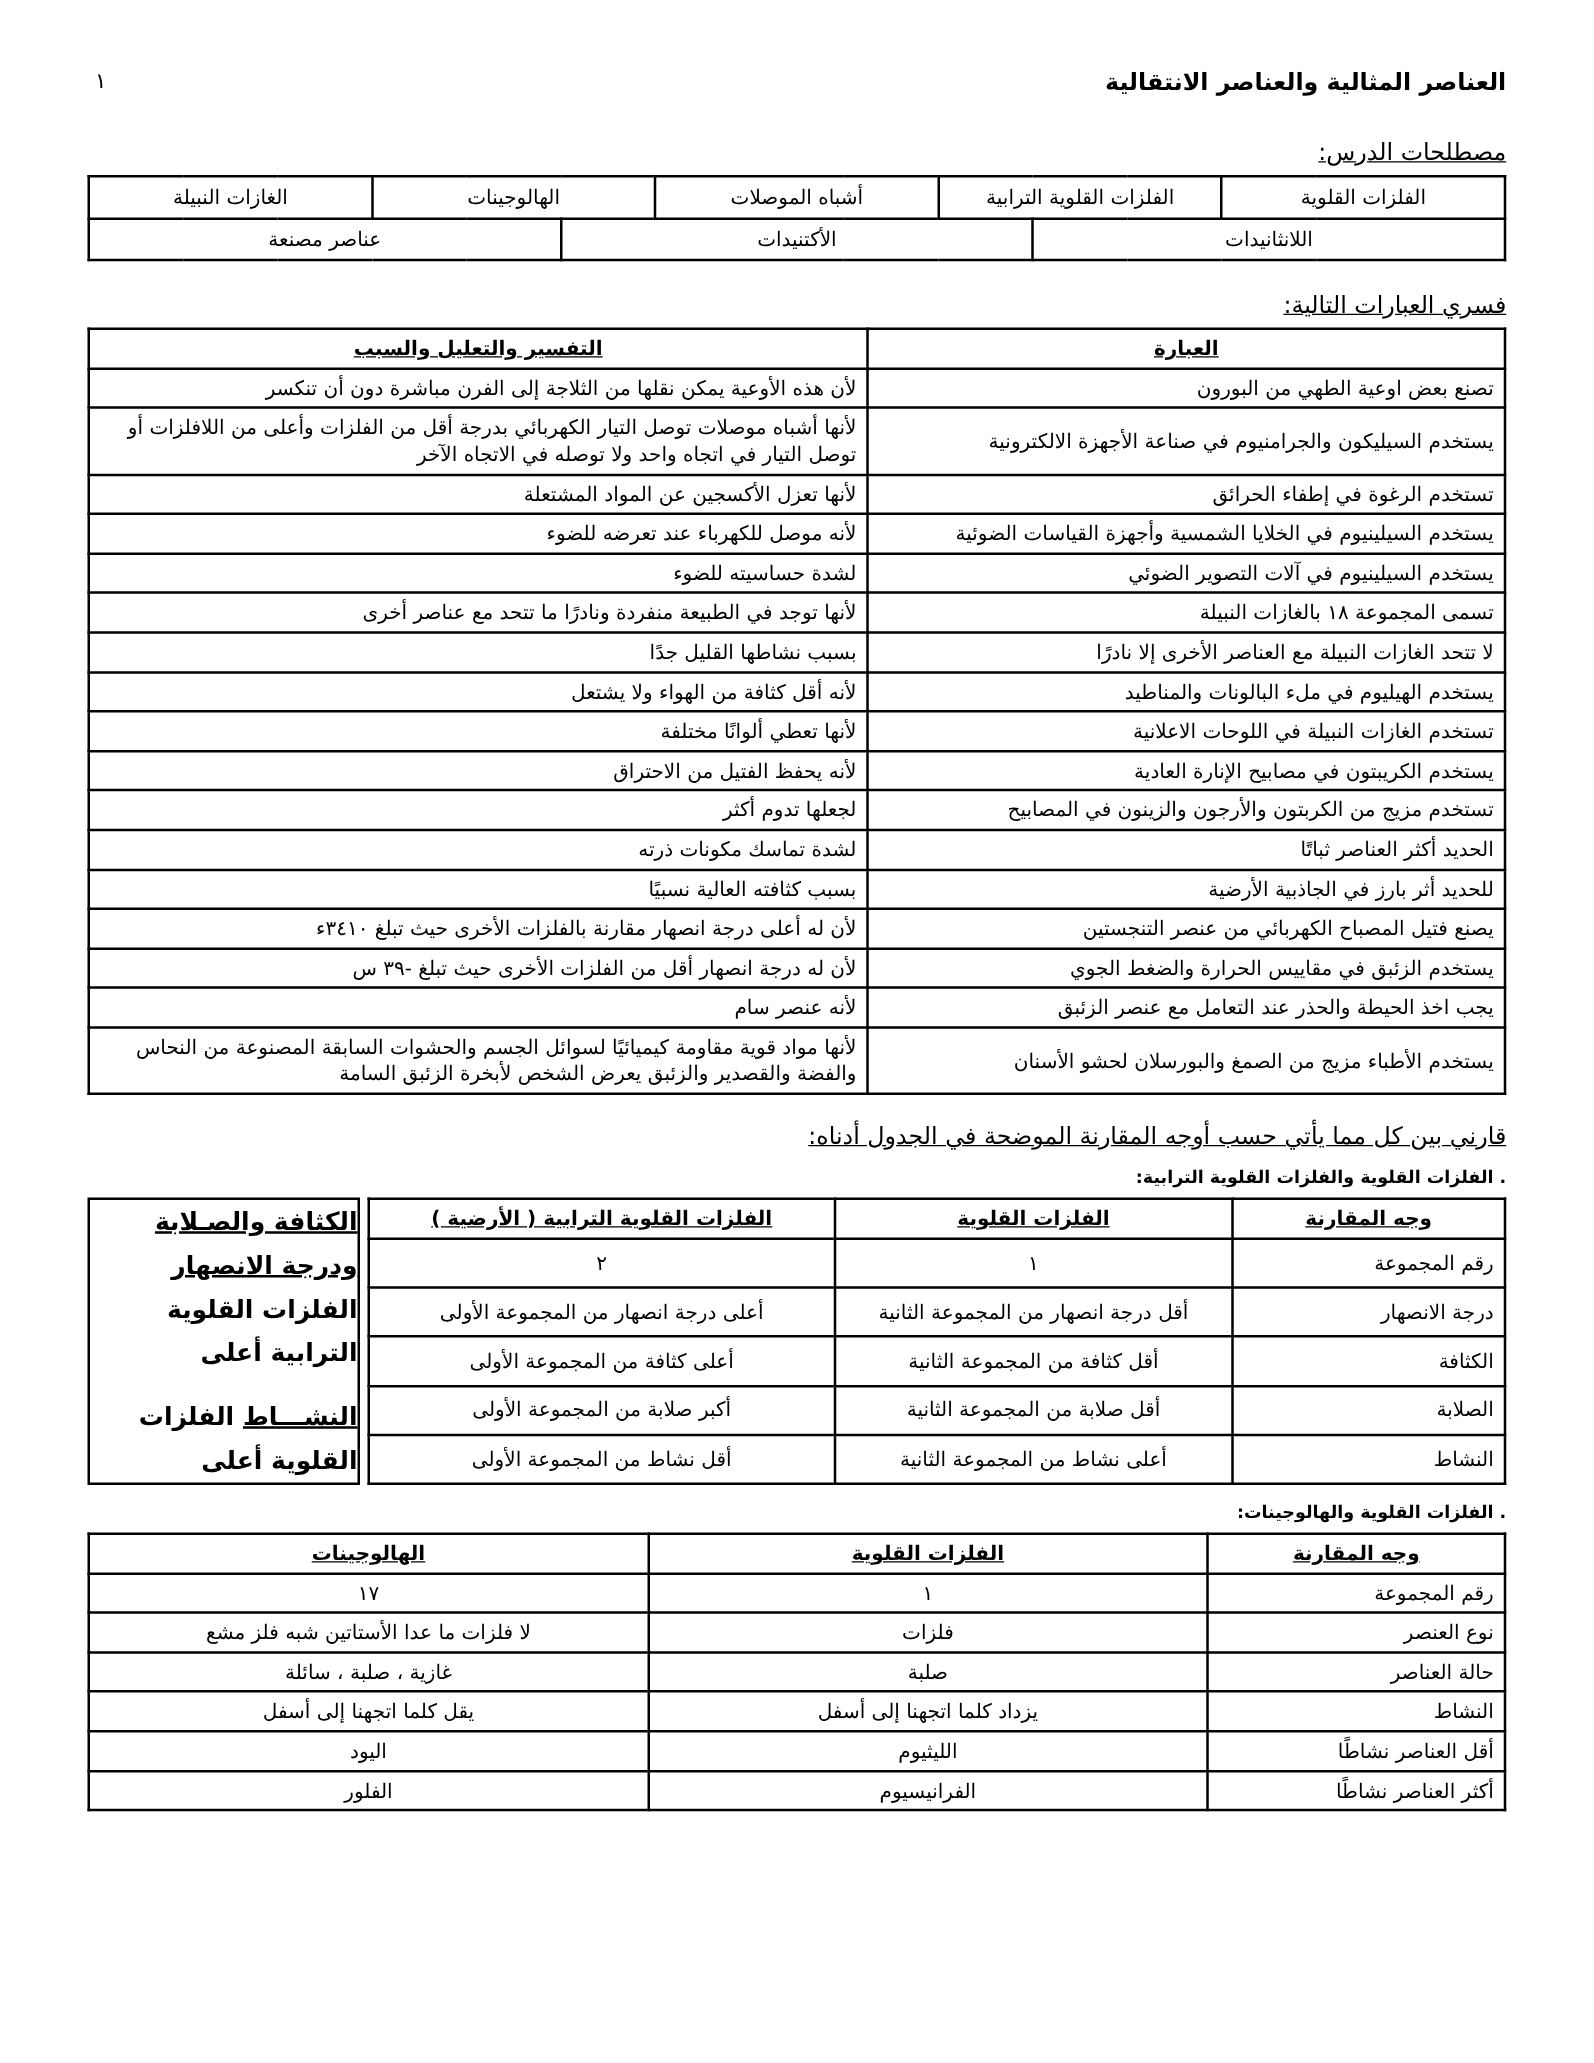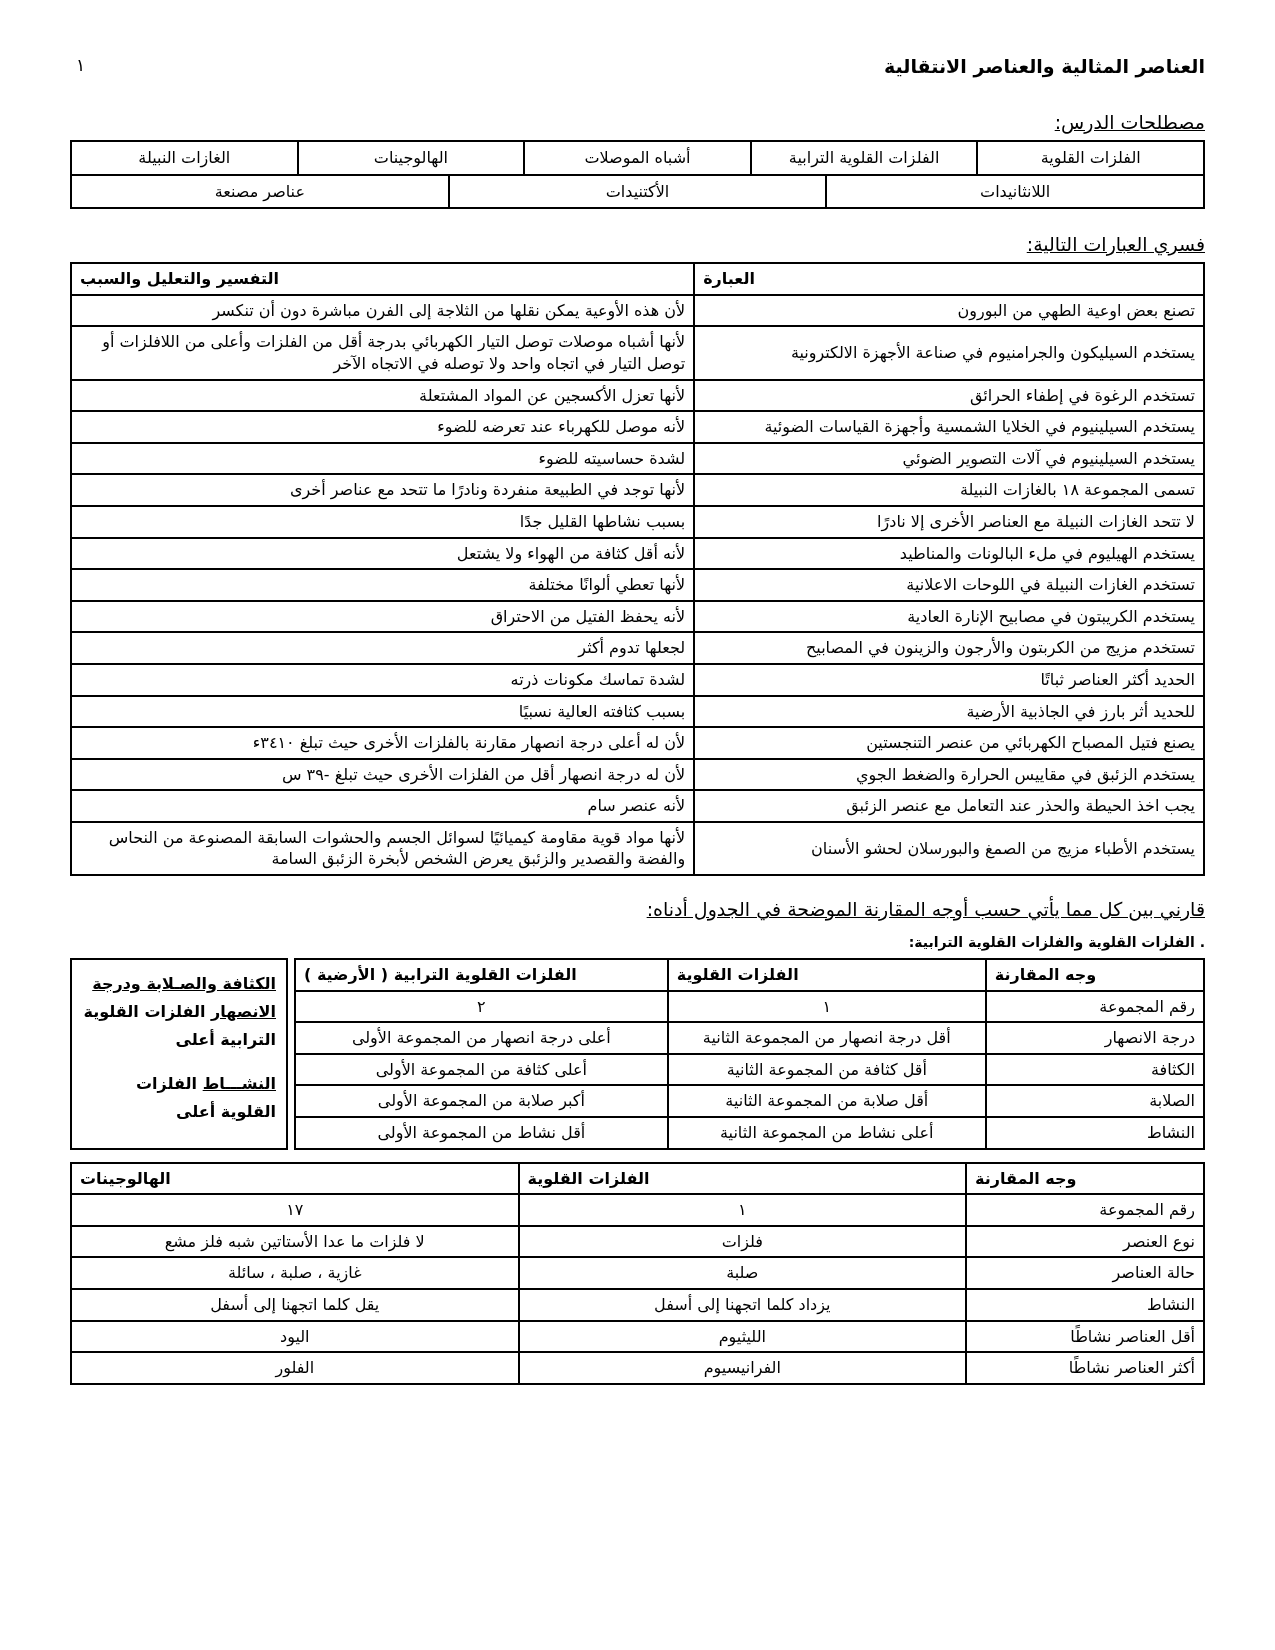--- a/index.html
+++ b/index.html
@@ -22,43 +22,42 @@
 
   table { width:100%; border-collapse:collapse; table-layout:fixed; }
   th, td {
     border:2px solid #000;
     padding:4px 8px;
     font-size:16px;
     line-height:1.35;
     vertical-align:middle;
     word-wrap:break-word;
   }
-  th { font-weight:bold; text-align:left; }
+  th { font-weight:bold; text-align:center;text-decoration:underline; }
 
   .terms-table { margin-bottom:24px; }
   .terms-table td { text-align:center; padding:5px 6px; }
 
   .explain-table { margin-bottom:22px; }
   .explain-table td { text-align:right; }
   col.w-st { width:45%; }
   col.w-re { width:55%; }
 
   .compare1-wrap { display:flex; align-items:stretch; gap:6px; margin-bottom:12px; }
   .compare1 { flex:1 1 auto; }
   col.w-a1 { width:24%; }  col.w-b1 { width:35%; }  col.w-c1 { width:41%; }
   col.w-a2 { width:21%; }  col.w-b2 { width:39.5%; } col.w-c2 { width:39.5%; }
 
   .compare-table td.c { text-align:center; }
   .compare-table td.aspect { text-align:right; }
 
   .note-box {
     flex:0 0 218px; width:218px;
     border:2px solid #000;
-    padding:10px;
-    font-size:16px; font-weight:bold; line-height:1.75;
+    font-size:20px; font-weight:bold; line-height:1.75;
   }
   .note-box .u { text-decoration:underline; }
   .note-para { margin-bottom:16px; }
 </style>
 </head>
 <body>
 
 <div class="page">
 
   <div class="header-row">
@@ -243,20 +242,21 @@
         <span class="u">الكثافة والصـلابة ودرجة الانصهار</span>
         <span>الفلزات القلوية الترابية أعلى</span>
       </div>
       <div>
         <span class="u">النشـــاط</span>
         <span>الفلزات القلوية أعلى</span>
       </div>
     </div>
   </div>
 
+  <div class="sub-title">. الفلزات القلوية والهالوجينات:</div>
   <table class="compare-table">
     <colgroup>
         <col class="w-a2">
         <col class="w-b2">
         <col class="w-c2">
       </colgroup>
     <thead>
       <tr>
         <th>وجه المقارنة</th>
         <th>الفلزات القلوية</th>

